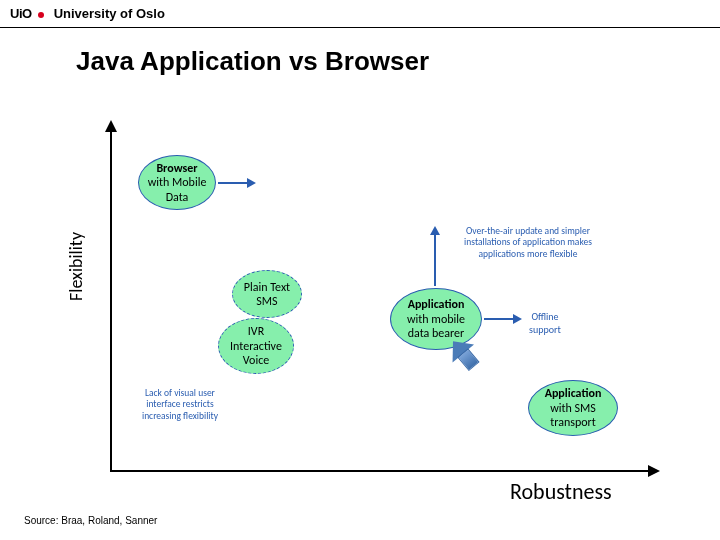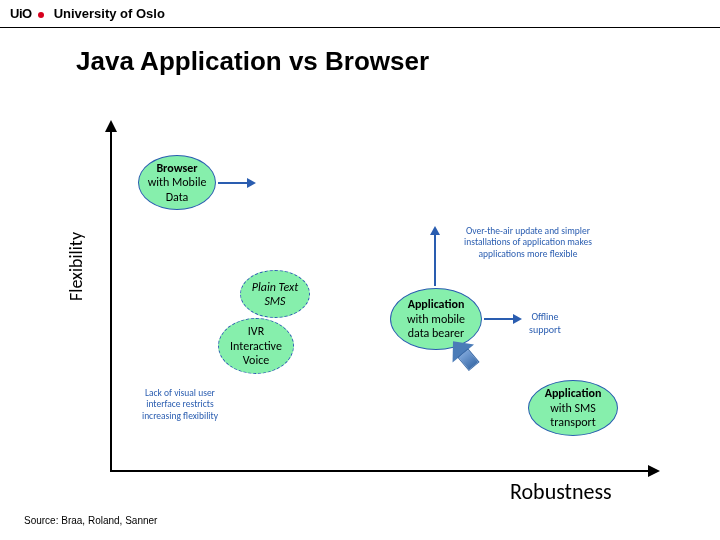--- a/index.html
+++ b/index.html
@@ -48,21 +48,21 @@
   <div class="axis-x"></div>
   <div class="ylabel">Flexibility</div>
   <div class="xlabel">Robustness</div>
 
   <div class="bubble" style="left:28px; top:25px; width:78px; height:55px;">
     <span><span class="strong">Browser</span><span>with Mobile Data</span></span>
   </div>
   <div class="arrow-right" style="left:108px; top:52px; width:30px;"></div>
 
 
-  <div class="bubble dashed" style="left:130px; top:140px; width:70px; height:48px;font-style:italic;">
+  <div class="bubble dashed" style="left:122px; top:140px; width:70px; height:48px;">
     <span>Plain Text SMS</span>
   </div>
 
   <div class="bubble dashed" style="left:108px; top:188px; width:76px; height:56px;">
     <span>IVR Interactive Voice</span>
   </div>
   <div class="note" style="left:18px; top:258px; width:104px;">Lack of visual user interface restricts increasing flexibility</div>
 
   <div class="bubble" style="left:280px; top:158px; width:92px; height:62px;">
     <span><span class="strong">Application</span><span>with mobile data bearer</span></span>

